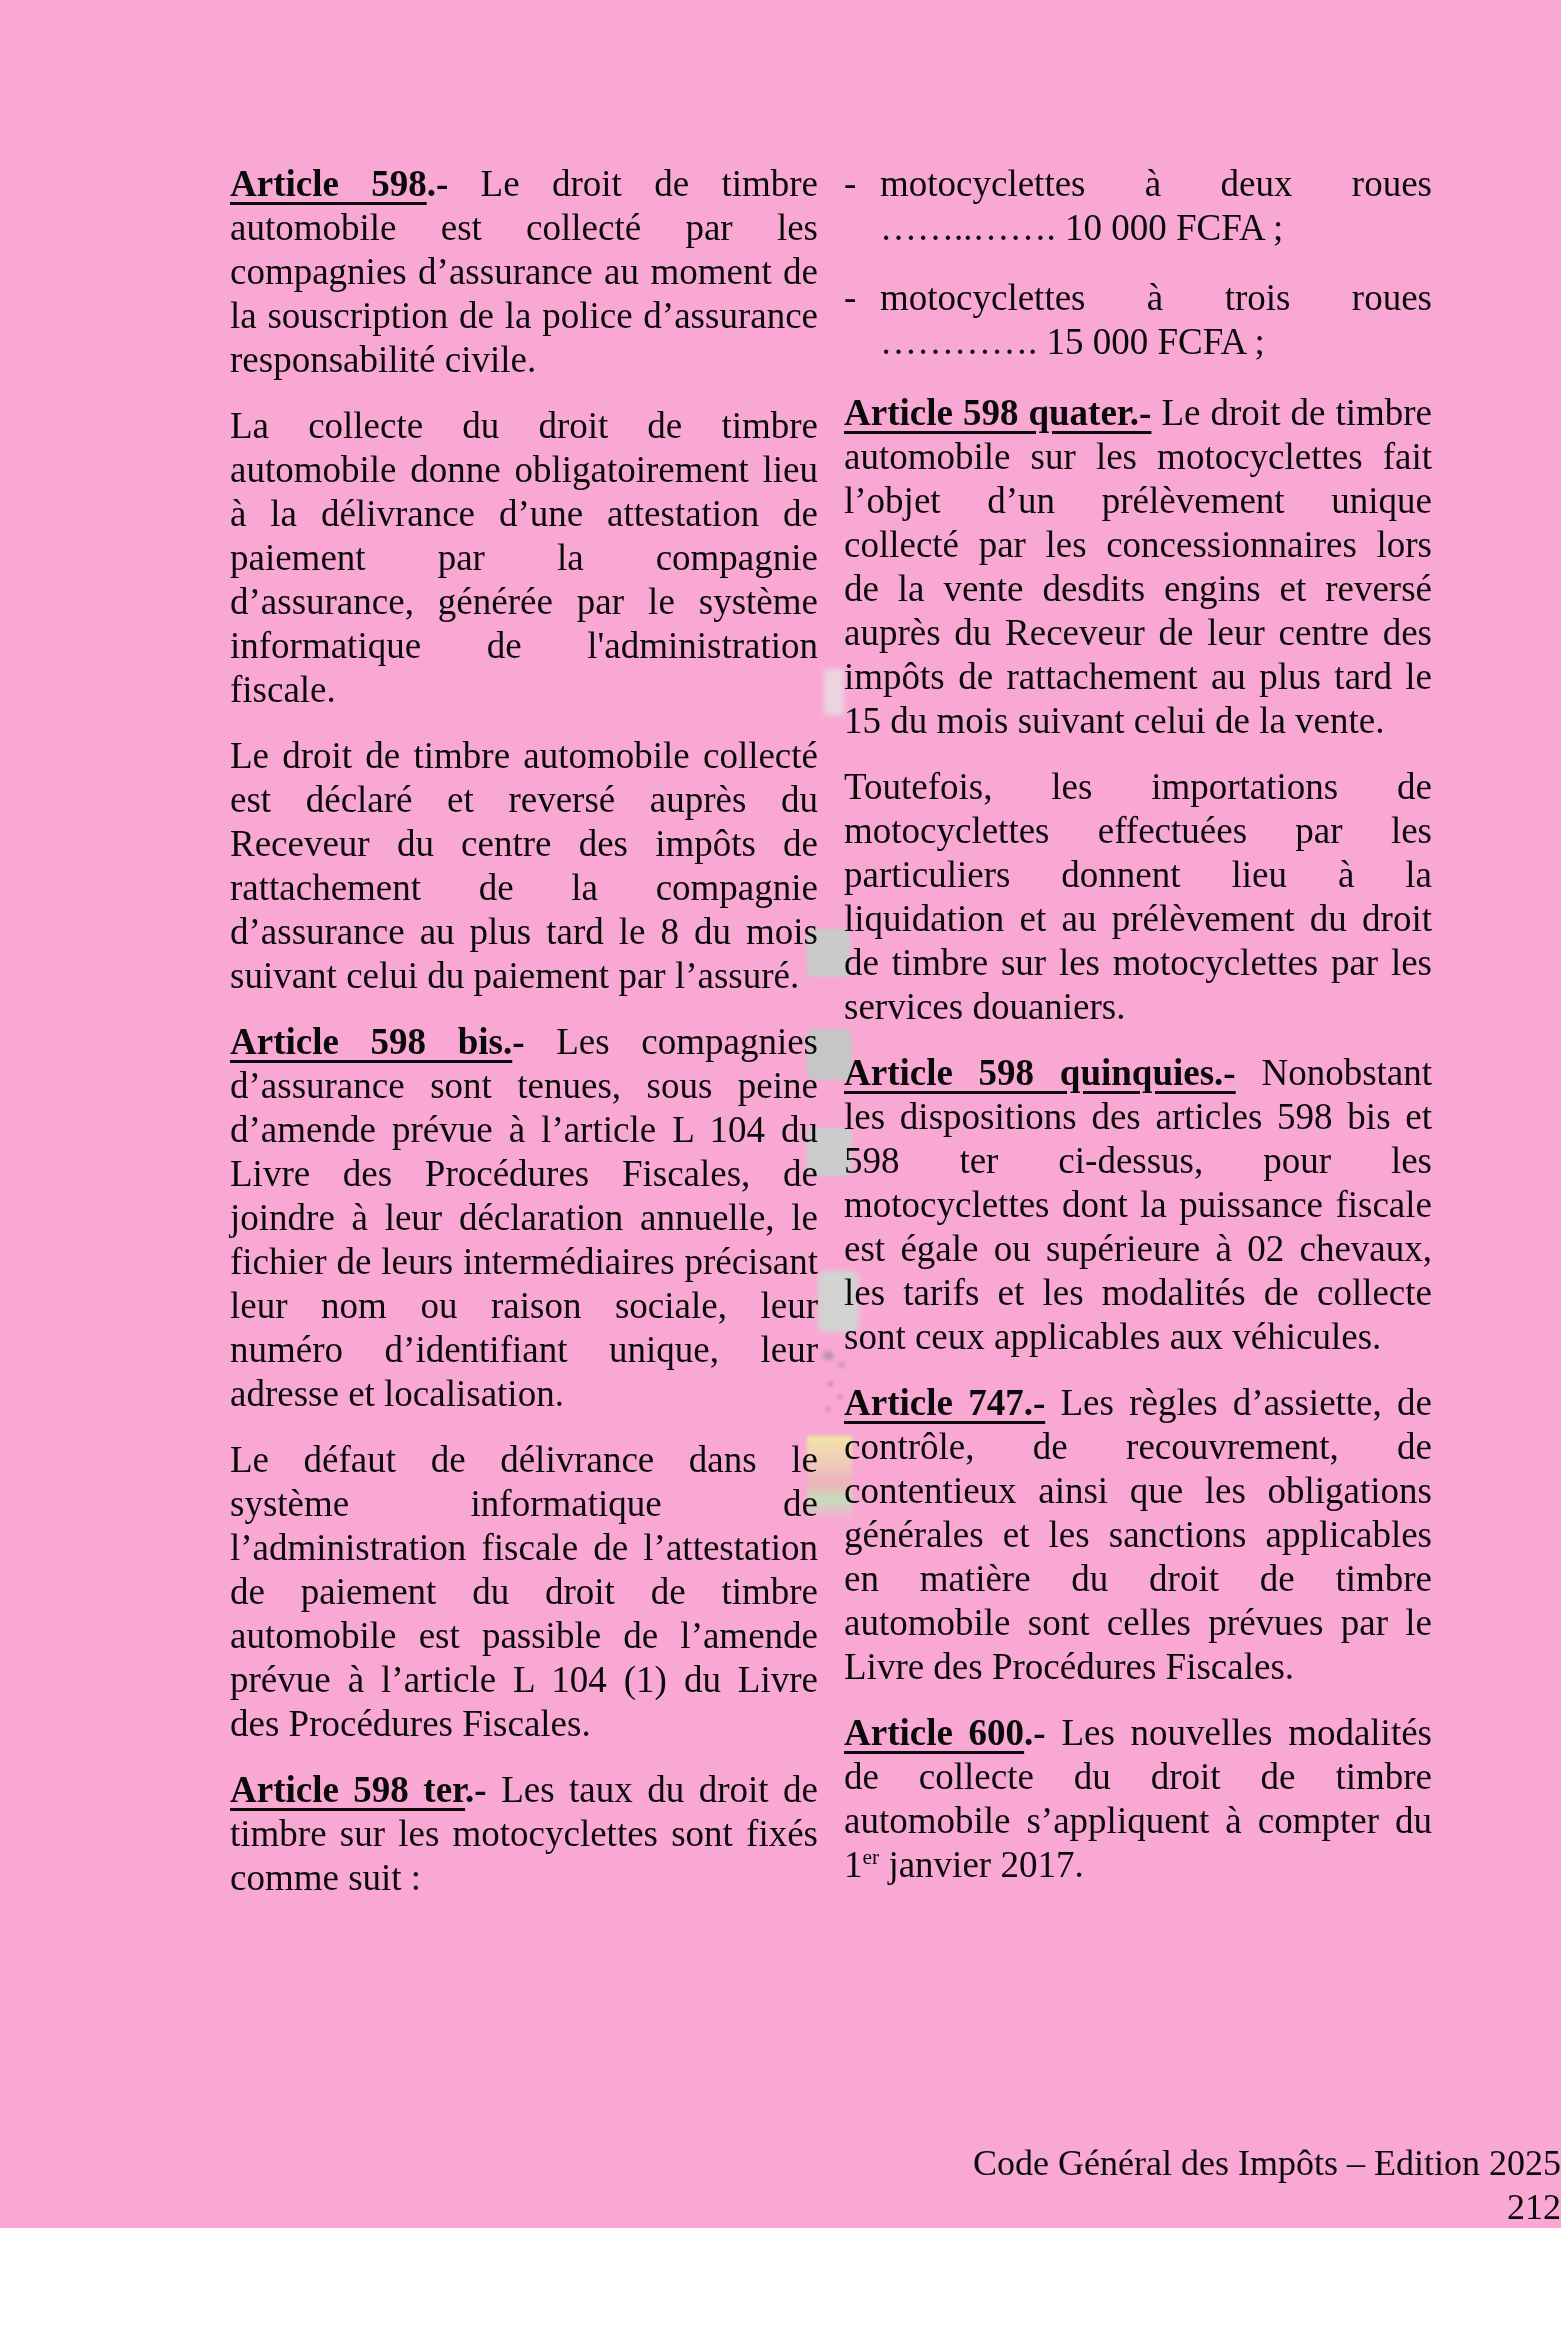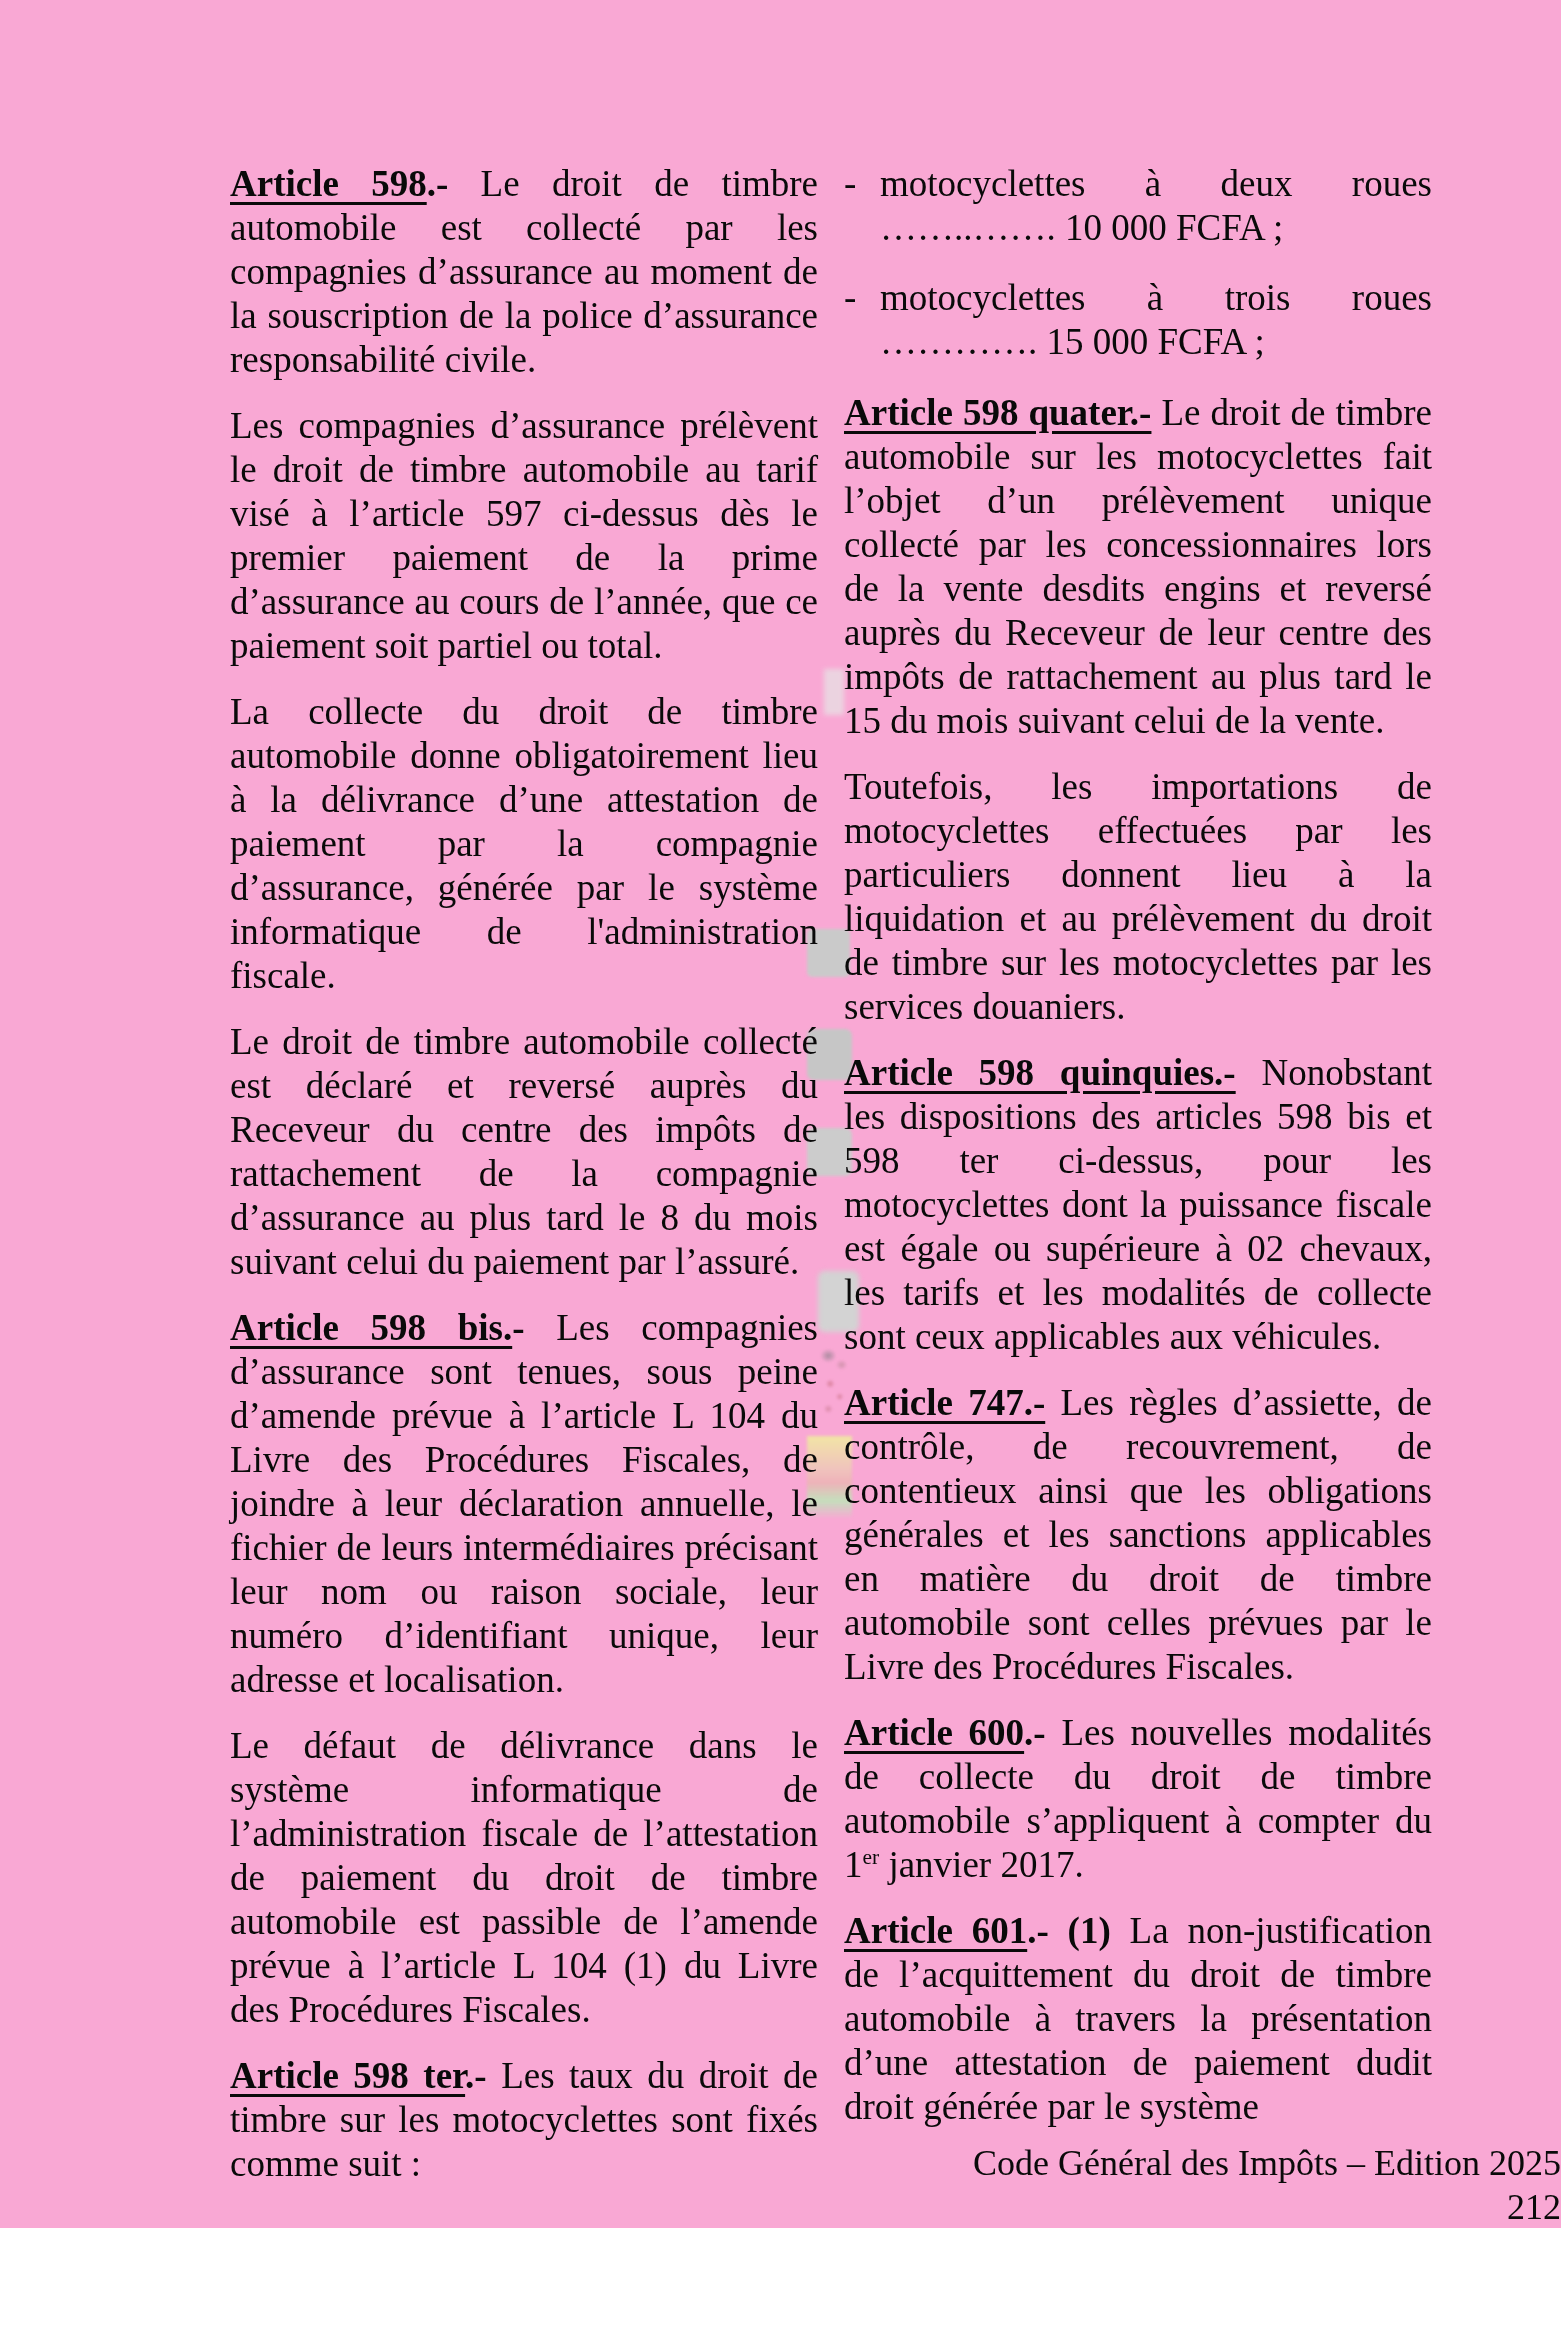--- a/index.html
+++ b/index.html
@@ -78,42 +78,40 @@
   <div class="artifact" id="art-toutefois"></div>
   <div class="artifact" id="art-gray-1"></div>
   <div class="artifact" id="art-gray-2"></div>
   <div class="artifact" id="art-gray-3"></div>
   <div class="artifact" id="art-gray-4"></div>
   <div class="artifact" id="art-scribble"></div>
   <div class="artifact" id="art-rainbow"></div>
 
   <div class="col col-left" id="col-left">
       <p class="para"><span class="heading">Article 598</span><span class="heading-tail">.-</span> <span class="txt">Le droit de timbre automobile est collecté par les compagnies d’assurance au moment de la souscription de la police d’assurance responsabilité civile.</span></p>
-      <p class="para"><span class="txt">Les compagnies d’assurance prélèvent le droit de timbre automobile au tarif visé à l’article 597 ci-dessus dès le premier paiement de la prime d’assurance au cours de l’année, que ce paiement soit partiel ou total.</span></p>
       <p class="para"><span class="txt">La collecte du droit de timbre automobile donne obligatoirement lieu à la délivrance d’une attestation de paiement par la compagnie d’assurance, générée par le système informatique de l'administration fiscale.</span></p>
       <p class="para"><span class="txt">Le droit de timbre automobile collecté est déclaré et reversé auprès du Receveur du centre des impôts de rattachement de la compagnie d’assurance au plus tard le 8 du mois suivant celui du paiement par l’assuré.</span></p>
       <p class="para"><span class="heading">Article 598 bis.</span><span class="heading-tail">-</span> <span class="txt">Les compagnies d’assurance sont tenues, sous peine d’amende prévue à l’article L 104 du Livre des Procédures Fiscales, de joindre à leur déclaration annuelle, le fichier de leurs intermédiaires précisant leur nom ou raison sociale, leur numéro d’identifiant unique, leur adresse et localisation.</span></p>
       <p class="para"><span class="txt">Le défaut de délivrance dans le système informatique de l’administration fiscale de l’attestation de paiement du droit de timbre automobile est passible de l’amende prévue à l’article L 104 (1) du Livre des Procédures Fiscales.</span></p>
       <p class="para"><span class="heading">Article 598 ter</span><span class="heading-tail">.-</span> <span class="txt">Les taux du droit de timbre sur les motocyclettes sont fixés comme suit :</span></p>
     </div>
   <div class="col col-right" id="col-right">
       <div class="bullet">
         <span class="dash">-</span>
         <span class="bullet-body">motocyclettes à deux roues ……..……. 10 000 FCFA ;</span>
       </div>
       <div class="bullet">
         <span class="dash">-</span>
         <span class="bullet-body">motocyclettes à trois roues …………. 15 000 FCFA ;</span>
       </div>
       <p class="para"><span class="heading">Article 598 quater.-</span> <span class="txt">Le droit de timbre automobile sur les motocyclettes fait l’objet d’un prélèvement unique collecté par les concessionnaires lors de la vente desdits engins et reversé auprès du Receveur de leur centre des impôts de rattachement au plus tard le 15 du mois suivant celui de la vente.</span></p>
       <p class="para"><span class="txt">Toutefois, les importations de motocyclettes effectuées par les particuliers donnent lieu à la liquidation et au prélèvement du droit de timbre sur les motocyclettes par les services douaniers.</span></p>
       <p class="para"><span class="heading">Article 598 quinquies.-</span> <span class="txt">Nonobstant les dispositions des articles 598 bis et 598 ter ci-dessus, pour les motocyclettes dont la puissance fiscale est égale ou supérieure à 02 chevaux, les tarifs et les modalités de collecte sont ceux applicables aux véhicules.</span></p>
       <p class="para"><span class="heading">Article 747.-</span> <span class="txt">Les règles d’assiette, de contrôle, de recouvrement, de contentieux ainsi que les obligations générales et les sanctions applicables en matière du droit de timbre automobile sont celles prévues par le Livre des Procédures Fiscales.</span></p>
       <p class="para"><span class="heading">Article 600</span><span class="heading-tail">.-</span> <span class="txt">Les nouvelles modalités de collecte du droit de timbre automobile s’appliquent à compter du 1</span><sup class="sup">er</sup><span class="txt"> janvier 2017.</span></p>
-      <p class="para"><span class="heading">Article 601</span><span class="heading-tail">.-</span> <b class="lead-bold">(1)</b> <span class="txt">La non-justification de l’acquittement du droit de timbre automobile à travers la présentation d’une attestation de paiement dudit droit générée par le système</span></p>
     </div>
 
   <div class="footer">
     <div>Code Général des Impôts – Edition 2025</div>
     <div>212</div>
   </div>
 
 </div>
 
 

